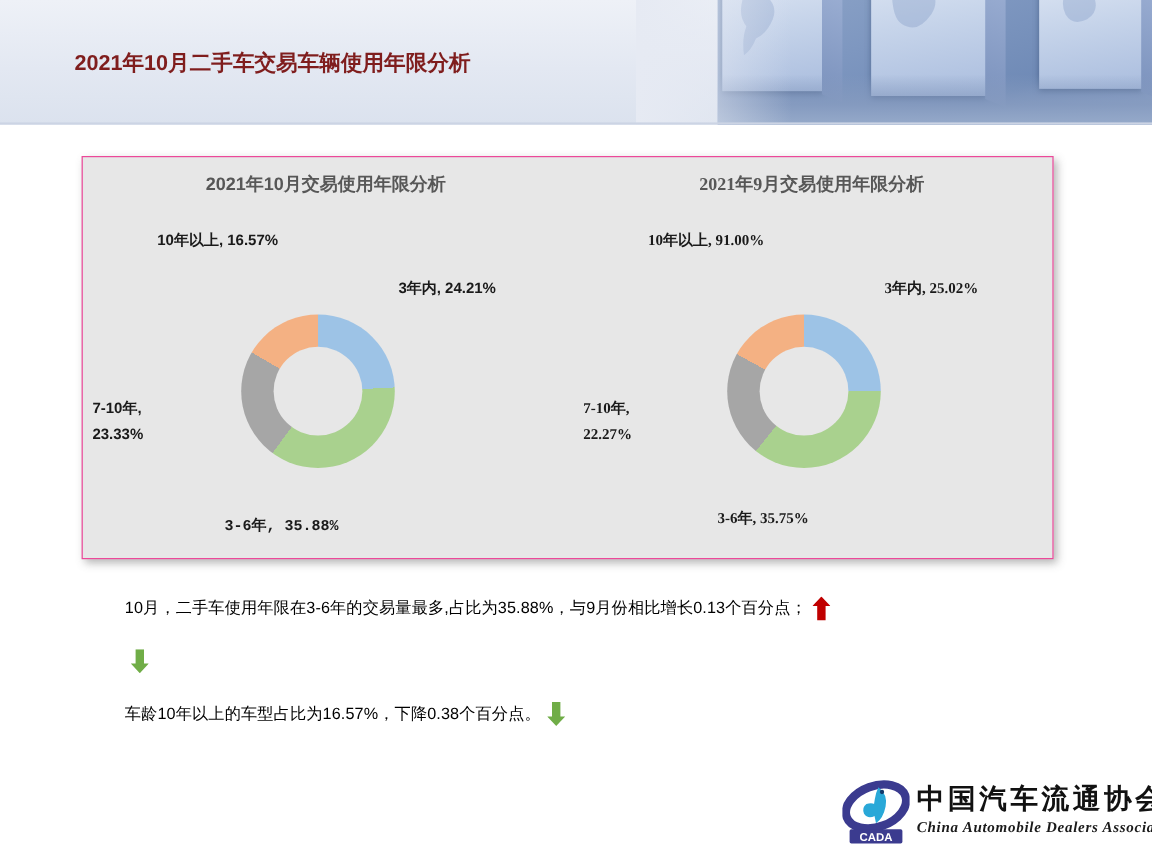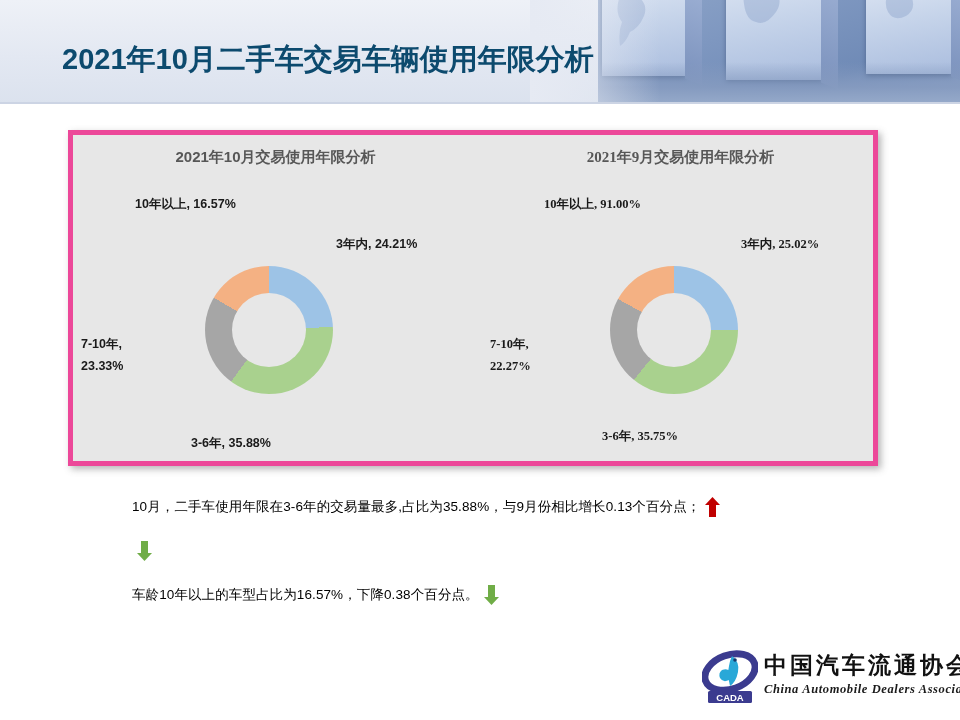--- a/index.html
+++ b/index.html
@@ -32,28 +32,28 @@
   .cube2{left:128px;top:-30px;width:96px;height:110px;}
   .cube3{left:268px;top:-24px;width:86px;height:98px;}
   .banner-fade{
     position:absolute;right:300px;top:0;width:130px;height:104px;
     background:linear-gradient(90deg,#e6eaf3 0%,rgba(230,234,243,.55) 45%,rgba(230,234,243,0) 100%);
   }
   .banner-bottom-line{position:absolute;left:0;bottom:0;width:960px;height:2px;background:#ccd4e4;}
 
   .page-title{
     position:absolute;left:62px;top:40px;
-    font-size:29px;font-weight:bold;color:#0c4a6e;
+    font-size:18px;font-weight:bold;color:#7f1d1d;
     letter-spacing:0px;white-space:nowrap;
   }
 
   
   .chart-panel{
     position:absolute;left:68px;top:130px;width:810px;height:336px;
-    background:#e7e7e7;border:5px solid #ec4899;
+    background:#e7e7e7;border:1px solid #ec4899;
     box-shadow:3px 3px 7px rgba(90,90,90,.45);
     box-sizing:border-box;
   }
   .chart-block{position:absolute;top:0;width:405px;height:336px;}
   .chart-left{left:0;}
   .chart-right{left:405px;font-family:Liberation Serif, serif;}
   .chart-title{
     position:absolute;top:13px;left:0;width:100%;text-align:center;
     font-size:15px;font-weight:bold;color:#575757;white-space:nowrap;
   }
@@ -61,21 +61,21 @@
   .donut-wrap{position:absolute;left:132px;top:131px;width:128px;height:128px;}
   .donut{width:128px;height:128px;border-radius:50%;position:relative;}
   .donut-hole{
     position:absolute;left:50%;top:50%;width:74px;height:74px;margin:-37px 0 0 -37px;
     background:#e7e7e7;border-radius:50%;
   }
 
   .lbl{position:absolute;font-size:12.5px;font-weight:bold;color:#1a1a1a;white-space:nowrap;line-height:1.5;}
 
   
-  .bullets{position:absolute;left:104px;top:485px;width:700px;margin-left:28px;}
+  .bullets{position:absolute;left:104px;top:485px;width:700px;}
   .bline{position:relative;height:44px;display:flex;align-items:center;}
   .bline .txt{font-size:13.5px;color:#000000;white-space:nowrap;letter-spacing:.1px;}
   .arrow{display:inline-block;width:15px;height:20px;margin-left:5px;position:relative;flex:0 0 auto;}
   .arrow svg{display:block;}
 
   
   .logo{position:absolute;left:702px;top:648px;width:252px;height:62px;}
   .logo-mark{position:absolute;left:0;top:2px;width:56px;height:54px;}
   .logo-cn{
     position:absolute;left:62px;top:2px;font-size:23px;font-weight:bold;color:#111111;
@@ -125,21 +125,21 @@
   <div class="chart-block chart-left">
     <div class="chart-title">2021年10月交易使用年限分析</div>
 
     <div class="donut-wrap">
       <div class="donut" id="donut0" style="background: conic-gradient(rgb(157, 195, 230) 0deg, rgb(157, 195, 230) 87.165deg, rgb(169, 209, 142) 87.165deg, rgb(169, 209, 142) 216.346deg, rgb(166, 166, 166) 216.346deg, rgb(166, 166, 166) 300.342deg, rgb(244, 177, 131) 300.342deg, rgb(244, 177, 131) 360deg);">
         <div class="donut-hole"></div>
       </div>
     </div>
 
     <div class="lbl" style="left:263px;top:100px;">3年内, 24.21%</div>
-    <div class="lbl" style="left:118px;top:299px;">3-6年, 35.88%</div>
+    <div class="lbl" style="left:118px;top:299px;font-family:Liberation Mono, monospace;">3-6年, 35.88%</div>
     <div class="lbl" style="left:8px;top:200px;">7-10年,</div>
     <div class="lbl" style="left:8px;top:222px;">23.33%</div>
     <div class="lbl" style="left:62px;top:60px;">10年以上, 16.57%</div>
   </div>
 
   <div class="chart-block chart-right">
     <div class="chart-title">2021年9月交易使用年限分析</div>
 
     <div class="donut-wrap">
       <div class="donut" id="donut1" style="background: conic-gradient(rgb(157, 195, 230) 0deg, rgb(157, 195, 230) 90.072deg, rgb(169, 209, 142) 90.072deg, rgb(169, 209, 142) 218.772deg, rgb(166, 166, 166) 218.772deg, rgb(166, 166, 166) 298.944deg, rgb(244, 177, 131) 298.944deg, rgb(244, 177, 131) 360deg);">

